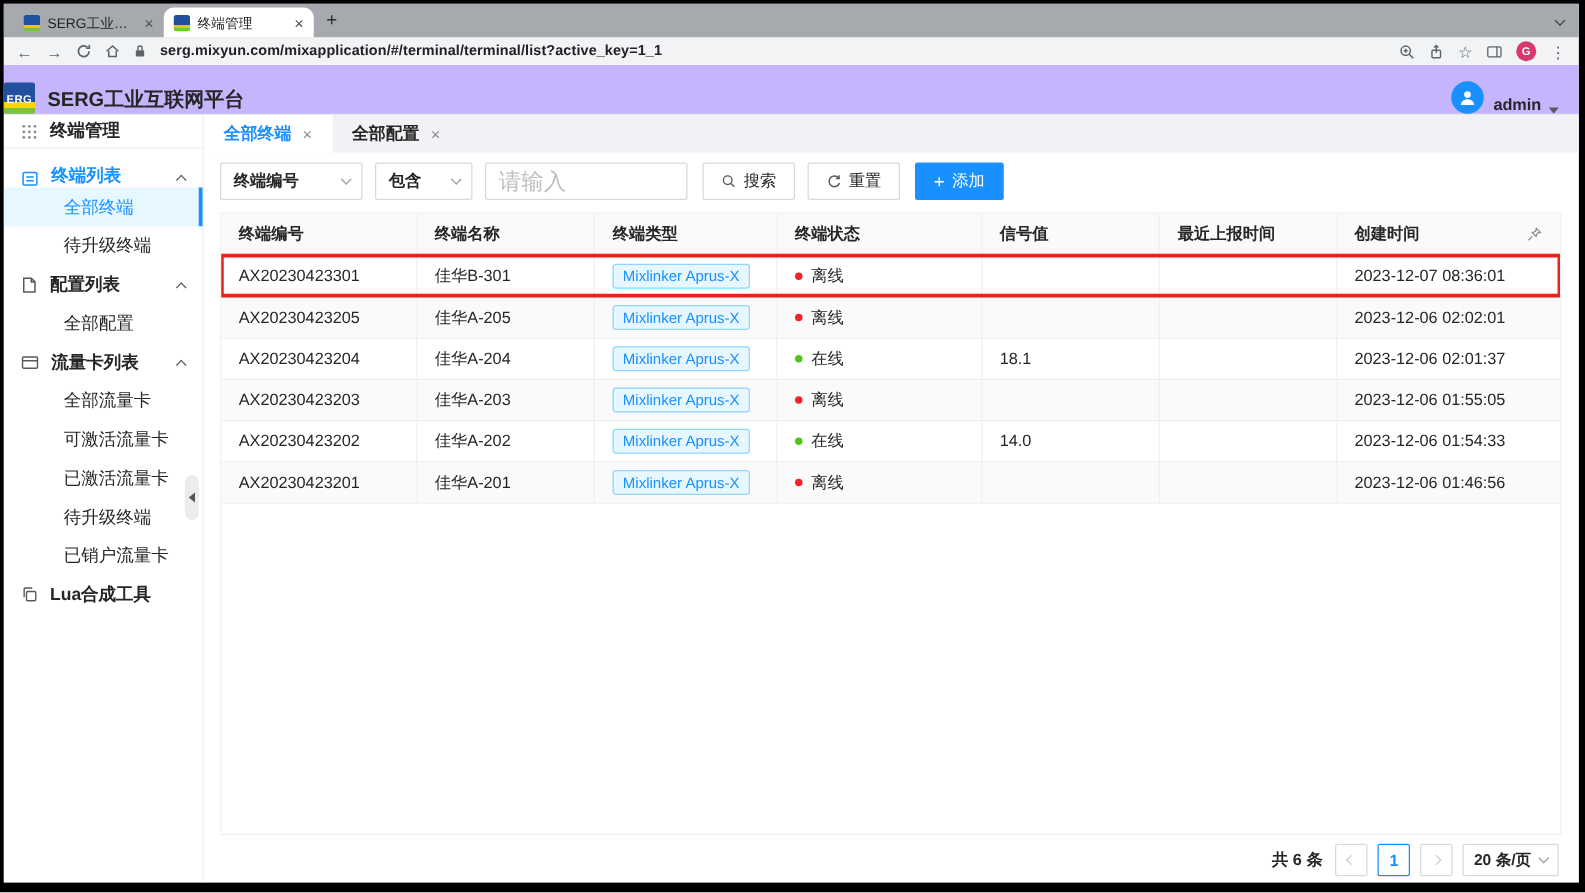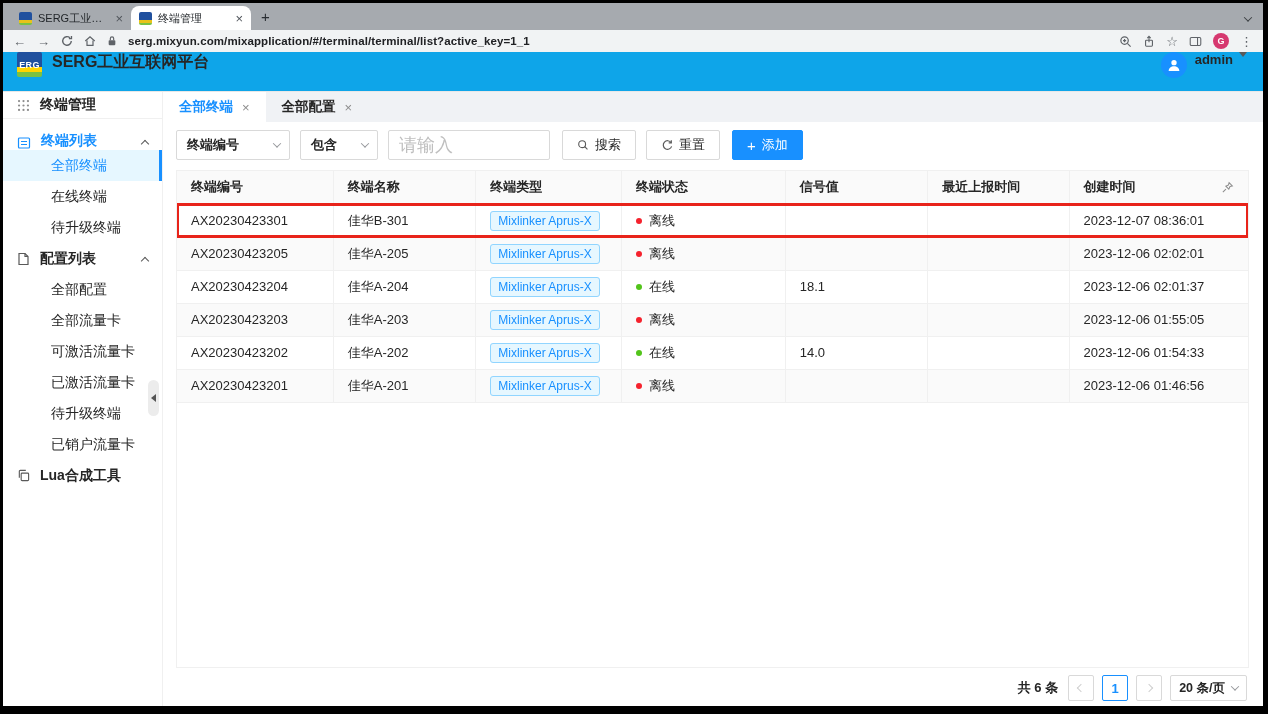--- a/index.html
+++ b/index.html
@@ -26,21 +26,21 @@
   .g-avatar { width:16px; height:16px; border-radius:50%; background:#d6386f; color:#fff; font-size:9px; font-weight:bold; display:grid; place-items:center; }
 
   .chev { display:inline-block; width:6px; height:6px; border-right:1.4px solid #96989c; border-bottom:1.4px solid #96989c; }
   .chev.down { transform:rotate(45deg) translate(-1px,-1px); }
   .chev.up { transform:rotate(-135deg); border-color:#595959; }
   .chev.left { transform:rotate(135deg); border-color:#cfcfcf; }
   .chev.right { transform:rotate(-45deg); border-color:#cfcfcf; }
   .chev.dark { border-color:#3c4043; }
 
   
-  .app-header { height:40px; background:#0ea5e9; border-bottom:1px solid #e8e8e8; display:flex; align-items:flex-start; padding:0 16px 0 14px; flex:none; }
+  .app-header { height:40px; background:#c4b5fd; border-bottom:1px solid #e8e8e8; display:flex; align-items:flex-end; padding:0 16px 0 0; flex:none; }
   .logo { width:25px; height:25px; border-radius:2px; background:linear-gradient(180deg,#20509e 0 62%,#ffd400 62% 82%,#7ac143 82% 100%); display:grid; place-items:center; color:#fff; font-size:9px; font-weight:bold; letter-spacing:.3px; }
   .app-title { margin-left:10px; font-size:16px; font-weight:700; color:#262626; }
   .hd-spacer { flex:1; }
   .user-avatar { width:26px; height:26px; border-radius:50%; background:#1890ff; display:grid; place-items:center; margin-right:8px; }
   .user-name { font-size:13px; font-weight:700; color:#262626; margin-right:6px; }
   .caret-down { width:0; height:0; border-left:4px solid transparent; border-right:4px solid transparent; border-top:5px solid #595959; }
 
   
   .app-body { flex:1; display:flex; min-height:0; }
   .sidebar { width:160px; flex:none; background:#fff; border-right:1px solid #f0f0f0; position:relative; font-size:14px; color:#262626; }
@@ -200,33 +200,40 @@
 
       <div class="side-group blue">
         <svg width="14" height="14" viewBox="0 0 14 14" fill="none" stroke="#1890ff" stroke-width="1.2">
               <rect x="1.5" y="2" width="11" height="10" rx="1"></rect>
               <path d="M4 5.5h6M4 8.5h6"></path>
             </svg>
         <span>终端列表</span>
         <span class="gchev"><span class="chev up"></span></span>
       </div>
       <div class="side-child active">全部终端</div>
-      <div class="side-child">在线终端</div>
       <div class="side-child">待升级终端</div>
 
       <div class="side-group">
         <svg width="13" height="14" viewBox="0 0 13 14" fill="none" stroke="#595959" stroke-width="1.2">
               <path d="M2 1.5h6l3 3V12.5H2z"></path>
               <path d="M8 1.5v3h3"></path>
             </svg>
         <span>配置列表</span>
         <span class="gchev"><span class="chev up"></span></span>
       </div>
       <div class="side-child">全部配置</div>
 
+      <div class="side-group">
+        <svg width="14" height="12" viewBox="0 0 14 12" fill="none" stroke="#595959" stroke-width="1.2">
+              <rect x="1" y="1.5" width="12" height="9" rx="1"></rect>
+              <path d="M1 4.5h12"></path>
+            </svg>
+        <span>流量卡列表</span>
+        <span class="gchev"><span class="chev up"></span></span>
+      </div>
       <div class="side-child">全部流量卡</div>
       <div class="side-child">可激活流量卡</div>
       <div class="side-child">已激活流量卡</div>
       <div class="side-child">待升级终端</div>
       <div class="side-child">已销户流量卡</div>
 
       <div class="side-group">
         <svg width="13" height="13" viewBox="0 0 14 14" fill="none" stroke="#595959" stroke-width="1.2">
               <rect x="4.5" y="4.5" width="8" height="8" rx="1"></rect>
               <path d="M2.5 9.5v-7a1 1 0 0 1 1-1h6"></path>

